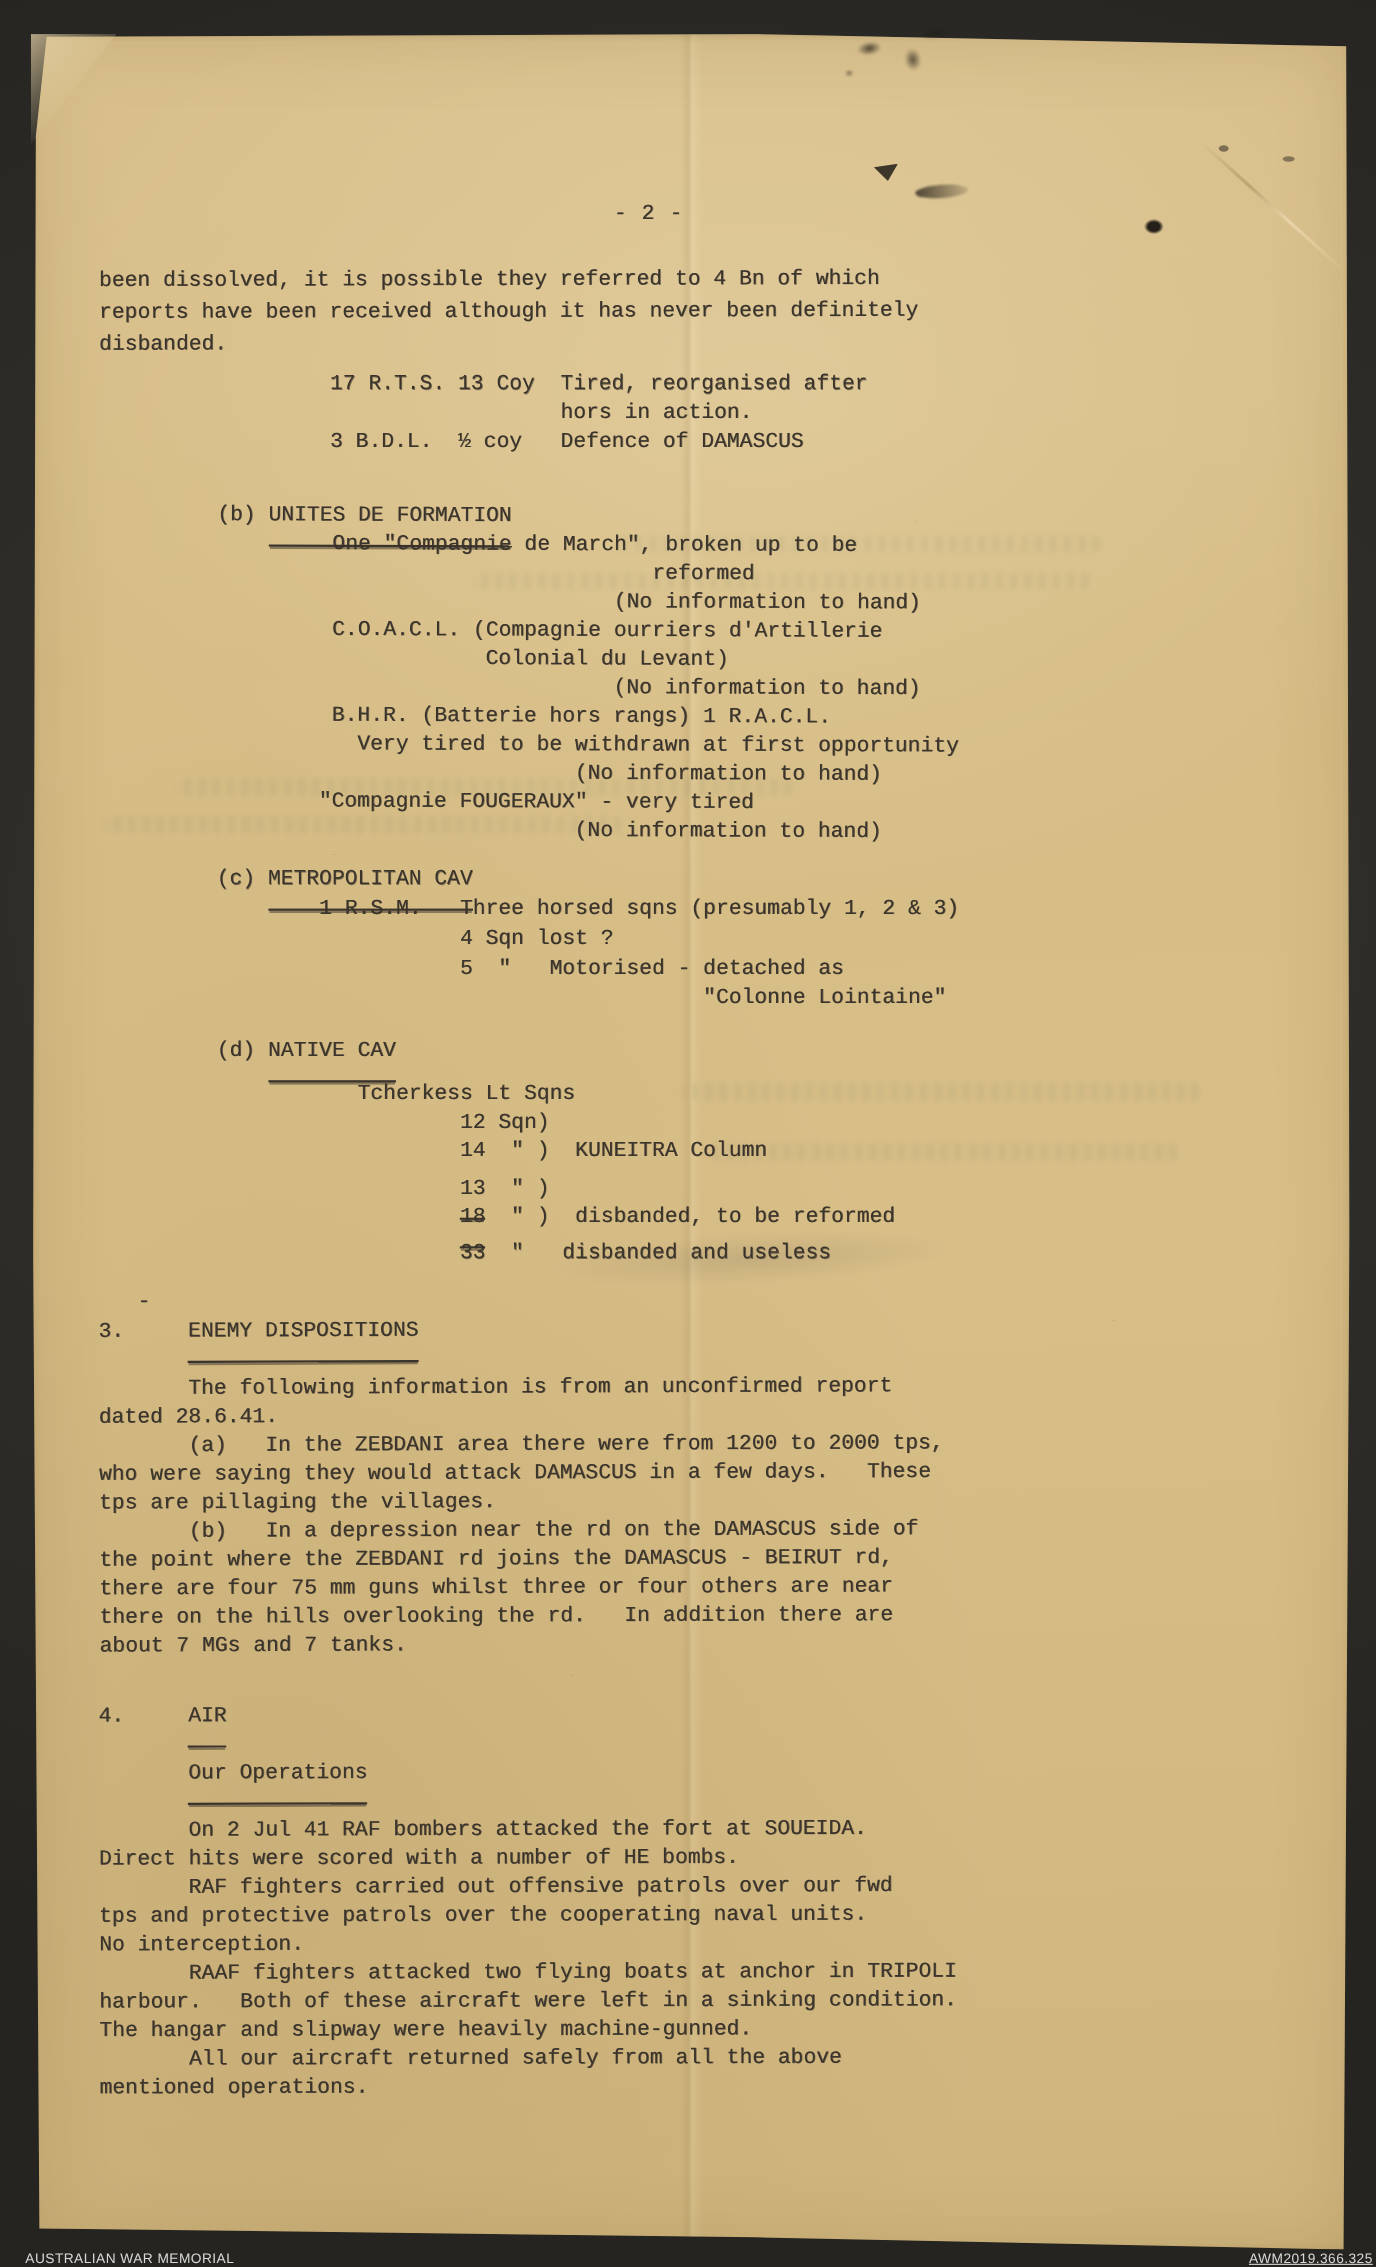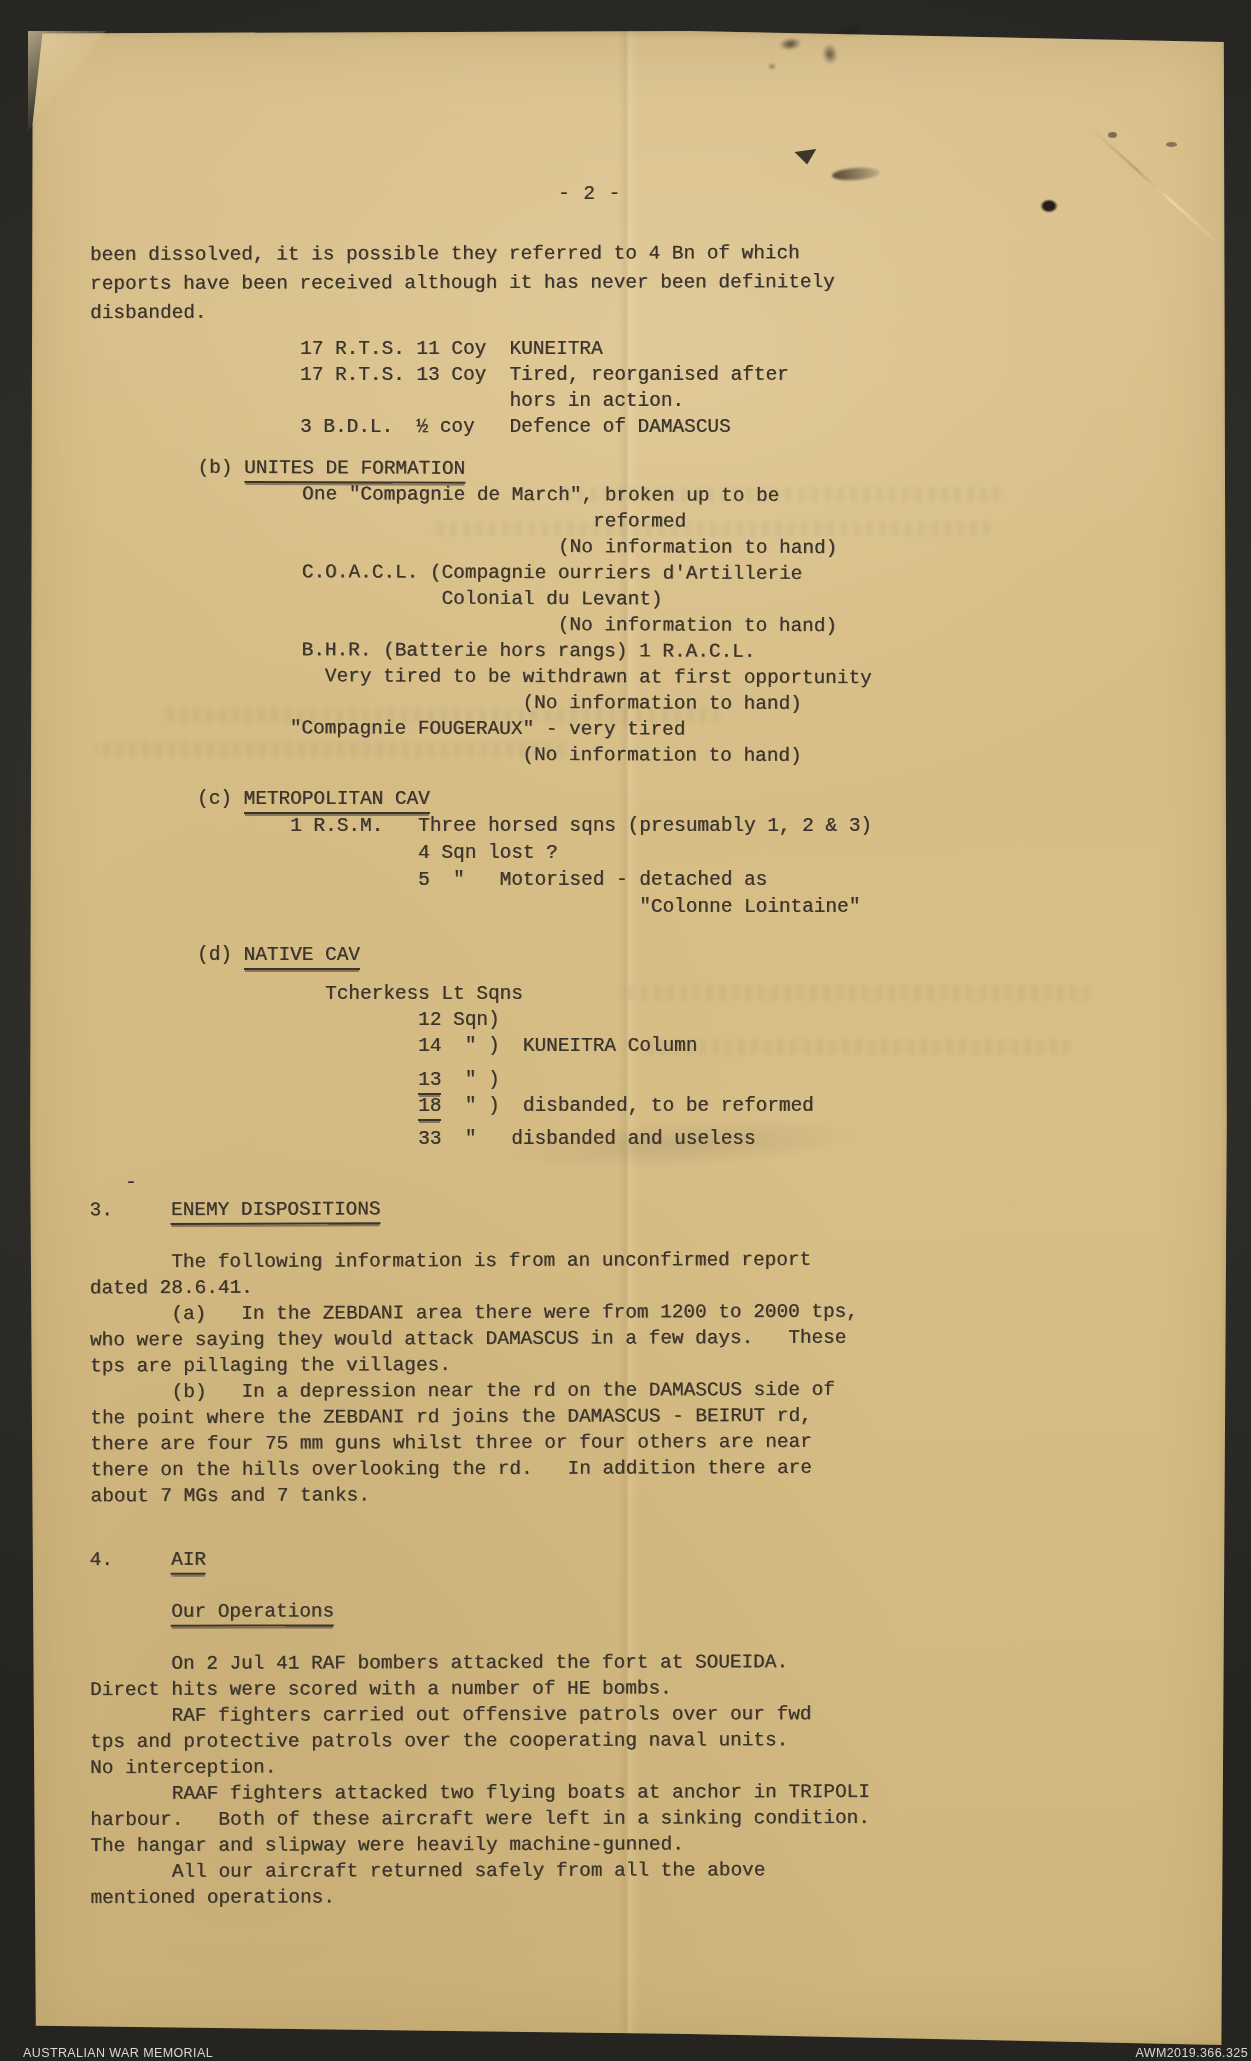--- a/index.html
+++ b/index.html
@@ -38,21 +38,21 @@
   .typewriter, .block{
     color:var(--ink,#3a342c);
     font-size:19.4px;
     text-shadow:0.6px 0.2px 0.6px rgba(46,40,32,.55);
   }
   .block{position:absolute; white-space:pre;}
   .line{white-space:pre; min-height:1em;}
   .u{
     border-bottom:2px solid currentColor;
     box-shadow:0 3px 0 -1px rgba(58,52,44,.50);
-    padding-bottom:2px;
+    padding-bottom:16px;
   }
   .page-number{position:absolute; left:558px; top:183px; letter-spacing:1px;}
   
   .smudge-top{
     position:absolute; left:756px; top:24px; width:118px; height:52px;
     background:
       radial-gradient(16px 9px at 30% 32%, rgba(30,26,20,.75), transparent 70%),
       radial-gradient(11px 15px at 62% 62%, rgba(30,26,20,.65), transparent 70%),
       radial-gradient(20px 7px at 82% 22%, rgba(30,26,20,.55), transparent 70%),
       radial-gradient(6px 5px at 12% 70%, rgba(30,26,20,.5), transparent 70%);
@@ -84,21 +84,21 @@
     position:absolute; left:498px; top:1122px; width:370px; height:44px;
     background:radial-gradient(closest-side, rgba(95,92,86,.45), rgba(95,92,86,0));
     filter:blur(3px); opacity:.35; transform:rotate(-3deg);
   }
   .footer{
     position:absolute; left:0; bottom:0; width:100%; height:20px;
     font-family:"Liberation Sans","DejaVu Sans",sans-serif;
     font-size:12.5px; letter-spacing:.4px; color:var(--footer,#d8d8d6);
   }
   .footer .left{position:absolute; left:3px; bottom:1px;margin-left:20px;}
-  .footer .right{position:absolute; right:3px; bottom:1px;}
+  .footer .right{position:absolute; right:3px; bottom:1px;text-decoration:underline;}
 </style>
 </head>
 <body style="background-color: rgb(43, 42, 38);">
 
 <div class="paper"></div>
 <div class="fold-tl"></div>
 <div class="crease-tr"></div>
 
 <div class="bleed" style="left:560px;top:487px;width:440px;"></div>
 <div class="bleed" style="left:430px;top:521px;width:560px;"></div>
@@ -111,21 +111,21 @@
 <div class="smudge-top"></div>
 <div class="mark-squiggle"></div>
 <div class="mark-arrow"></div>
 <div class="mark-hole"></div>
 <div class="mark-dot-a"></div>
 <div class="mark-dot-b"></div>
 
 <div class="text-layer">
   <div class="typewriter page-number">-  2  -</div>
 <div class="block" style="left: 90px; top: 240px; line-height: 29px; transform: rotate(-0.15deg);"><div class="line"><span>been dissolved, it is possible they referred to 4 Bn of which</span></div><div class="line"><span>reports have been received although it has never been definitely</span></div><div class="line"><span>disbanded.</span></div></div>
-    <div class="block" style="left: 300px; top: 336px; line-height: 26px;"><div class="line"><span>17 R.T.S. 11 Coy  KUNEITRA</span></div><div class="line"><span>17 R.T.S. 13 Coy  Tired, reorganised after</span></div><div class="line"><span>                  hors in action.</span></div><div class="line"><span>3 B.D.L.  ½ coy   Defence of DAMASCUS</span></div></div>
+    <div class="block" style="left: 300px; top: 336px; line-height: 26px;"><div class="line"><span>17 R.T.S. 13 Coy  Tired, reorganised after</span></div><div class="line"><span>                  hors in action.</span></div><div class="line"><span>3 B.D.L.  ½ coy   Defence of DAMASCUS</span></div></div>
     <div class="block" style="left: 197px; top: 456px; line-height: 26px; transform: rotate(0.2deg);"><div class="line"><span>(b) </span><span class="u">UNITES DE FORMATION</span></div><div class="line"><span>         One "Compagnie de March", broken up to be</span></div><div class="line"><span>                                  reformed</span></div><div class="line"><span>                               (No information to hand)</span></div><div class="line"><span>         C.O.A.C.L. (Compagnie ourriers d'Artillerie</span></div><div class="line"><span>                     Colonial du Levant)</span></div><div class="line"><span>                               (No information to hand)</span></div><div class="line"><span>         B.H.R. (Batterie hors rangs) 1 R.A.C.L.</span></div><div class="line"><span>           Very tired to be withdrawn at first opportunity</span></div><div class="line"><span>                            (No information to hand)</span></div><div class="line"><span>        "Compagnie FOUGERAUX" - very tired</span></div><div class="line"><span>                            (No information to hand)</span></div></div>
     <div class="block" style="left: 197px; top: 786px; line-height: 27px;"><div class="line"><span>(c) </span><span class="u">METROPOLITAN CAV</span></div><div class="line"><span>        1 R.S.M.   Three horsed sqns (presumably 1, 2 &amp; 3)</span></div><div class="line"><span>                   4 Sqn lost ?</span></div><div class="line"><span>                   5  "   Motorised - detached as</span></div><div class="line"><span>                                      "Colonne Lointaine"</span></div></div>
     <div class="block" style="left: 197px; top: 942px; line-height: 26px;"><div class="line"><span>(d) </span><span class="u">NATIVE CAV</span></div><div class="line" style="margin-top: 13px;"><span>           Tcherkess Lt Sqns</span></div><div class="line"><span>                   12 Sqn)</span></div><div class="line"><span>                   14  " )  KUNEITRA Column</span></div><div class="line" style="margin-top: 8px;"><span>                   </span><span class="u">13</span><span>  " )</span></div><div class="line"><span>                   </span><span class="u">18</span><span>  " )  disbanded, to be reformed</span></div><div class="line" style="margin-top: 7px;"><span>                   33  "   disbanded and useless</span></div></div>
     <div class="block" style="left: 125px; top: 1170px; line-height: 26px;"><div class="line"><span>-</span></div></div>
     <div class="block" style="left: 90px; top: 1196px; line-height: 26px; transform: rotate(-0.2deg);"><div class="line"><span>3.     </span><span class="u">ENEMY DISPOSITIONS</span></div><div class="line" style="margin-top: 26px;"><span>       The following information is from an unconfirmed report</span></div><div class="line"><span>dated 28.6.41.</span></div><div class="line"><span>       (a)   In the ZEBDANI area there were from 1200 to 2000 tps,</span></div><div class="line"><span>who were saying they would attack DAMASCUS in a few days.   These</span></div><div class="line"><span>tps are pillaging the villages.</span></div><div class="line"><span>       (b)   In a depression near the rd on the DAMASCUS side of</span></div><div class="line"><span>the point where the ZEBDANI rd joins the DAMASCUS - BEIRUT rd,</span></div><div class="line"><span>there are four 75 mm guns whilst three or four others are near</span></div><div class="line"><span>there on the hills overlooking the rd.   In addition there are</span></div><div class="line"><span>about 7 MGs and 7 tanks.</span></div></div>
     <div class="block" style="left: 90px; top: 1546px; line-height: 26px; transform: rotate(-0.15deg);"><div class="line"><span>4.     </span><span class="u">AIR</span></div><div class="line" style="margin-top: 26px;"><span>       </span><span class="u">Our Operations</span></div><div class="line" style="margin-top: 26px;"><span>       On 2 Jul 41 RAF bombers attacked the fort at SOUEIDA.</span></div><div class="line"><span>Direct hits were scored with a number of HE bombs.</span></div><div class="line"><span>       RAF fighters carried out offensive patrols over our fwd</span></div><div class="line"><span>tps and protective patrols over the cooperating naval units.</span></div><div class="line"><span>No interception.</span></div><div class="line"><span>       RAAF fighters attacked two flying boats at anchor in TRIPOLI</span></div><div class="line"><span>harbour.   Both of these aircraft were left in a sinking condition.</span></div><div class="line"><span>The hangar and slipway were heavily machine-gunned.</span></div><div class="line"><span>       All our aircraft returned safely from all the above</span></div><div class="line"><span>mentioned operations.</span></div></div>
   </div>
 
 <div class="footer">
   <span class="left">AUSTRALIAN WAR MEMORIAL</span>

